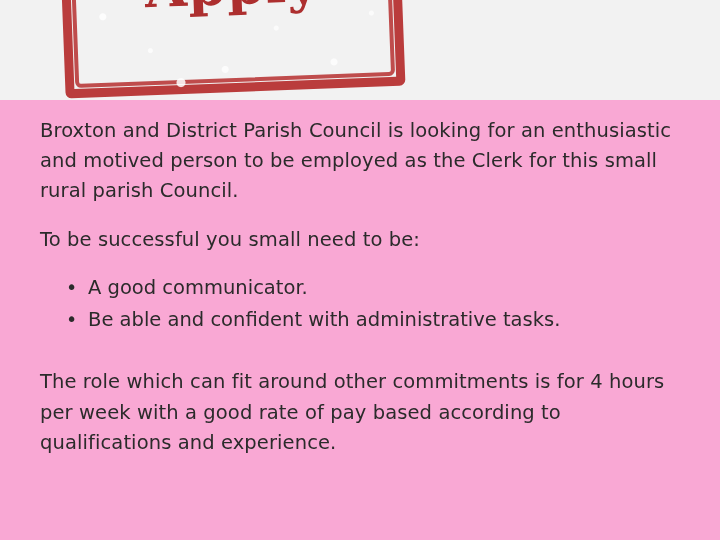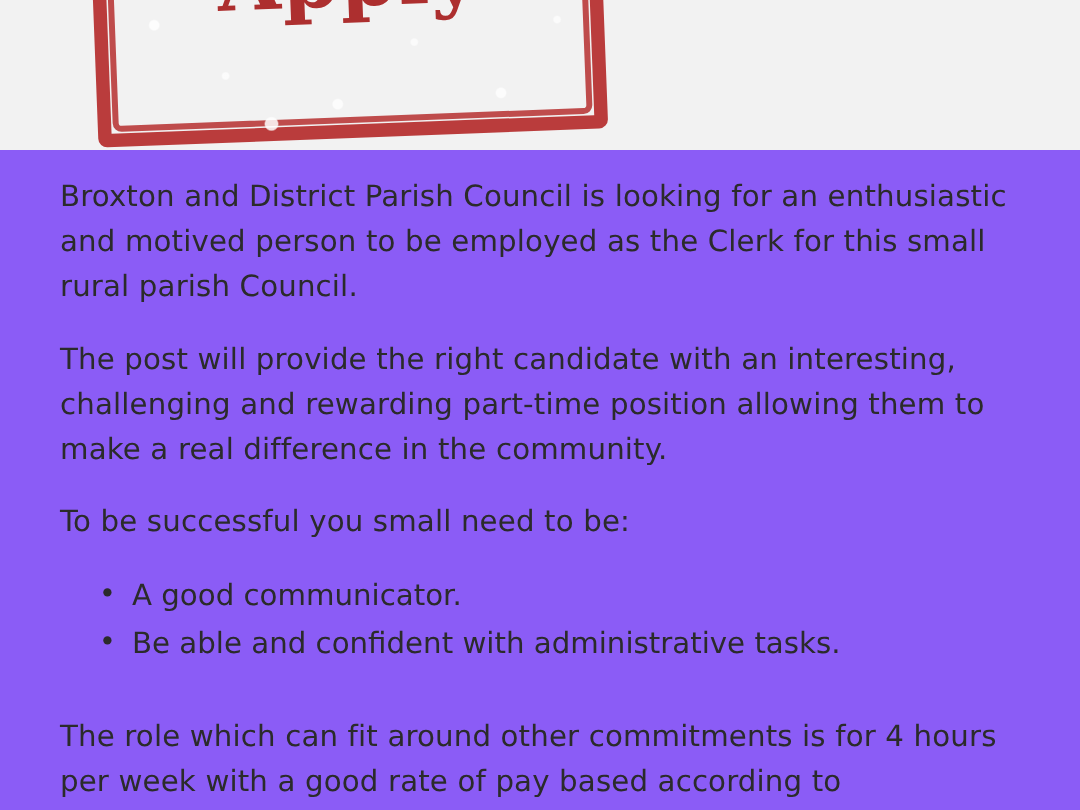--- a/index.html
+++ b/index.html
@@ -11,21 +11,21 @@
     height: 540px;
     background: #ffffff;
     font-family: "DejaVu Sans", sans-serif;
     overflow: hidden;
   }
 
   .page {
     position: relative;
     width: 720px;
     height: 540px;
-    background: #8b5cf6;
+    background: #f9a8d4;
     box-sizing: border-box;
   }
 
   
   .stamp-band {
     position: relative;
     width: 720px;
     height: 100px;
     background: #f2f2f2;
     overflow: hidden;
@@ -136,21 +136,20 @@
       <div class="stamp-frame inner"></div>
       <div class="stamp-text">Apply</div>
       <div class="stamp-speckle"></div>
     </div>
   </div>
 
   <div class="content">
 
     <p class="para">Broxton and District Parish Council is looking for an enthusiastic and motived person to be employed as the Clerk for this small rural parish Council.</p>
 
-    <p class="para">The post will provide the right candidate with an interesting, challenging and rewarding part-time position allowing them to make a real difference in the community.</p>
 
     <p class="para">To be successful you small need to be:</p>
 
     <ul class="bullets">
       <li>A good communicator.</li>
       <li>Be able and confident with administrative tasks.</li>
     </ul>
 
     <p class="para">The role which can fit around other commitments is for 4 hours per week with a good rate of pay based according to qualifications and experience.</p>
 

